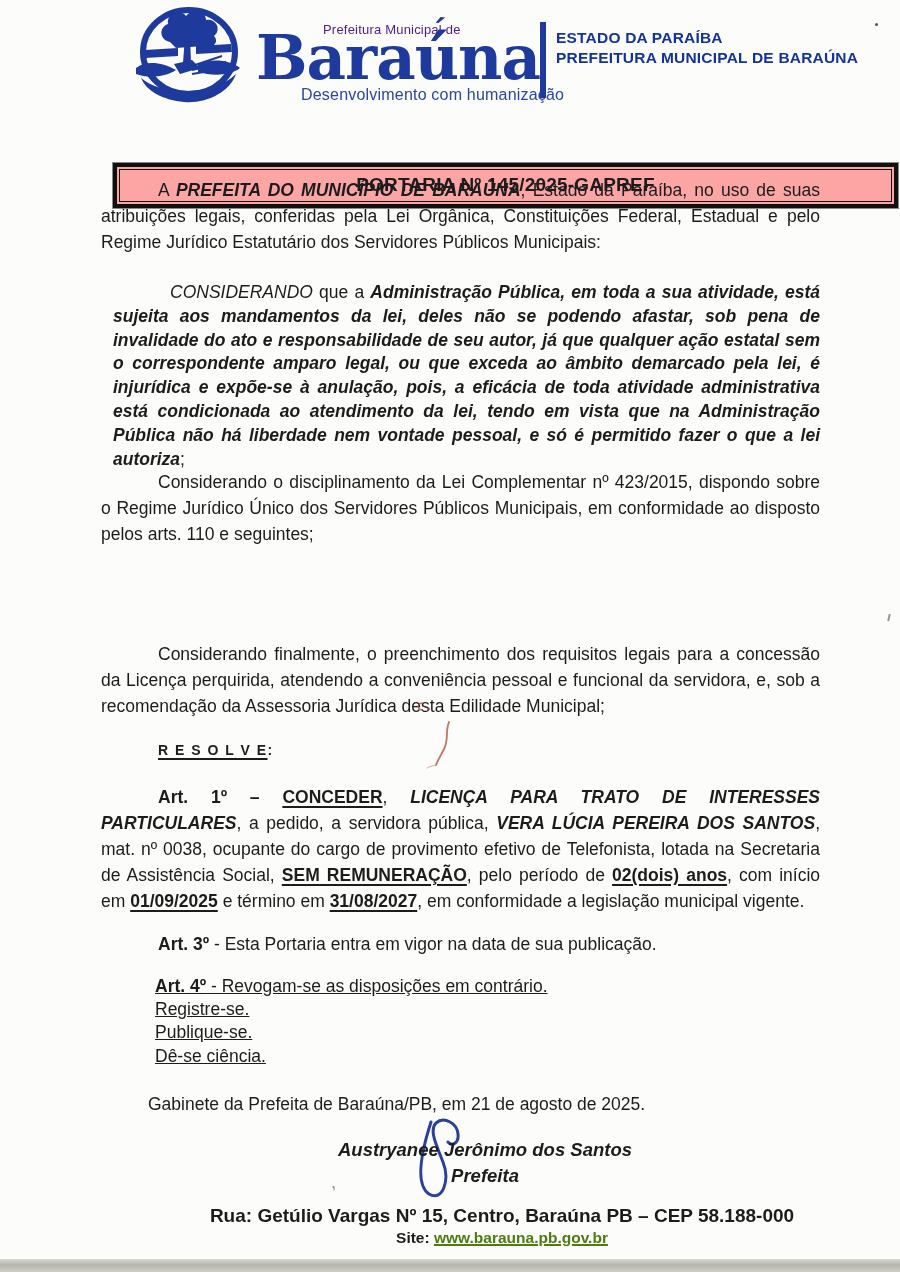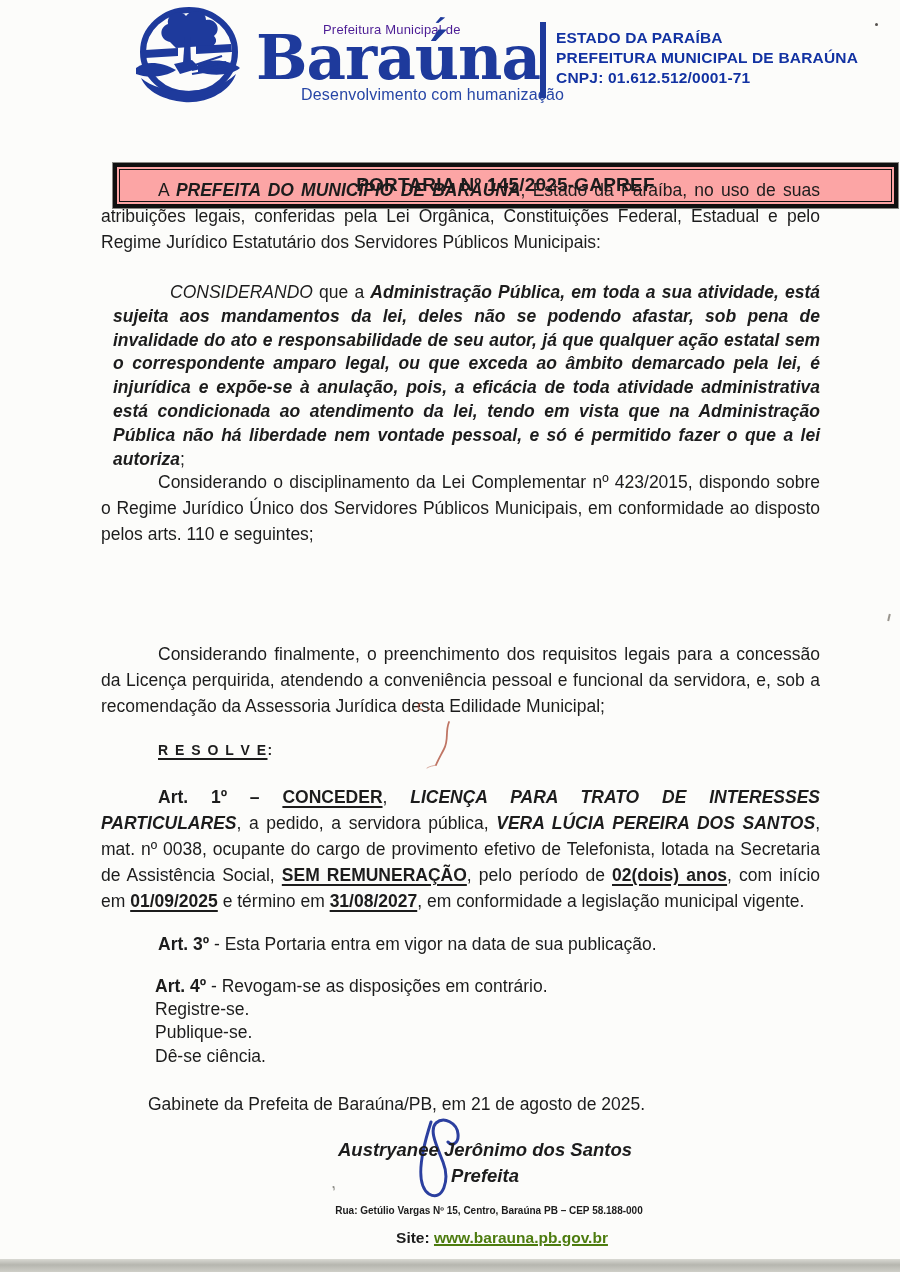--- a/index.html
+++ b/index.html
@@ -28,32 +28,32 @@
   .para{position:absolute;left:101px;width:719px;font-size:17.5px;line-height:26px;
     text-align:justify;text-indent:57px;}
   .p2{line-height:23.8px;left:113px;width:707px;}
   .s-r{font-weight:400;}
   .s-b{font-weight:700;}
   .s-i{font-style:italic;}
   .s-bi{font-weight:700;font-style:italic;}
   .s-bu{font-weight:700;text-decoration:underline;text-decoration-thickness:1.8px;text-underline-offset:3px;}
   .resolve{position:absolute;left:158px;top:742px;font-size:14px;letter-spacing:1.5px;}
   .closing-block{position:absolute;left:101px;top:975px;width:719px;font-size:17.5px;line-height:23.2px;}
-  .closing-block>div{padding-left:54px;}
+  .closing-block>div{padding-left:54px;text-decoration:underline;}
   .gabinete{position:absolute;left:101px;top:1094px;width:719px;font-size:17.5px;padding-left:47px;box-sizing:border-box;}
   
   .sig-name{position:absolute;left:125px;top:1139px;width:720px;text-align:center;
     font-weight:700;font-style:italic;font-size:18.5px;}
   .sig-role{position:absolute;left:125px;top:1165px;width:720px;text-align:center;
     font-weight:700;font-style:italic;font-size:18.5px;}
   .sig-pen{position:absolute;left:398px;top:1116px;width:100px;height:92px;}
   .comma-mark{position:absolute;left:330px;top:1172px;color:#8a8a85;font-size:18px;transform:rotate(-12deg);}
   
-  .footer-line1{position:absolute;left:129px;top:1205px;width:720px;text-align:center;
-    font-weight:700;font-size:10px;}
+  .footer-line1{position:absolute;left:142px;top:1205px;width:720px;text-align:center;
+    font-weight:700;font-size:19px;}
   .footer-line2{position:absolute;left:142px;top:1229px;width:720px;text-align:center;
     font-weight:700;font-size:15.5px;}
   .site-link{color:#4d7c0f;text-decoration:underline;text-decoration-thickness:1.5px;cursor:pointer;}
   
   .red-mark{position:absolute;left:408px;top:696px;width:60px;height:80px;}
   .dot-tr{position:absolute;left:875px;top:23px;width:3px;height:3px;border-radius:50%;background:#55514d;}
   .tick-r{position:absolute;left:888px;top:614px;width:2px;height:7px;background:#9a968f;transform:rotate(14deg);}
   .scan-strip{position:absolute;left:0;top:1259px;width:900px;height:13px;
     background:linear-gradient(to bottom,#d9d9d3,#b6b6af 45%,#cfcfc8);}
 </style>
@@ -83,21 +83,20 @@
     </svg>
   </div>
   <div class="brand-top">Prefeitura Municipal de</div>
   <div class="brand-name">Baraúna</div>
   <div class="brand-accent">´</div>
   <div class="brand-tagline">Desenvolvimento com humanização</div>
   <div class="hdr-divider"></div>
   <div class="hdr-right">
     <div>ESTADO DA PARAÍBA</div>
     <div>PREFEITURA MUNICIPAL DE BARAÚNA</div>
-    <div>CNPJ: 01.612.512/0001-71</div>
   </div>
   <div class="dot-tr"></div>
 
   <div class="title-box">
     <div class="title-inner">PORTARIA Nº 145/2025-GAPREF</div>
   </div>
 
   <div class="para" style="top:177px"><span class="s-r">A </span><span class="s-bi">PREFEITA DO MUNICÍPIO DE BARAÚNA</span><span class="s-r">, Estado da Paraíba, no uso de suas atribuições legais, conferidas pela Lei Orgânica, Constituições Federal, Estadual e pelo Regime Jurídico Estatutário dos Servidores Públicos Municipais:</span></div>
   <div class="para p2" style="top:281px"><span class="s-i">CONSIDERANDO</span><span class="s-r"> que a </span><span class="s-bi">Administração Pública, em toda a sua atividade, está sujeita aos mandamentos da lei, deles não se podendo afastar, sob pena de invalidade do ato e responsabilidade de seu autor, já que qualquer ação estatal sem o correspondente amparo legal, ou que exceda ao âmbito demarcado pela lei, é injurídica e expõe-se à anulação, pois, a eficácia de toda atividade administrativa está condicionada ao atendimento da lei, tendo em vista que na Administração Pública não há liberdade nem vontade pessoal, e só é permitido fazer o que a lei autoriza</span><span class="s-r">;</span></div>
   <div class="para" style="top:469px"><span class="s-r">Considerando o disciplinamento da Lei Complementar nº 423/2015, dispondo sobre o Regime Jurídico Único dos Servidores Públicos Municipais, em conformidade ao disposto pelos arts. 110 e seguintes;</span></div>

